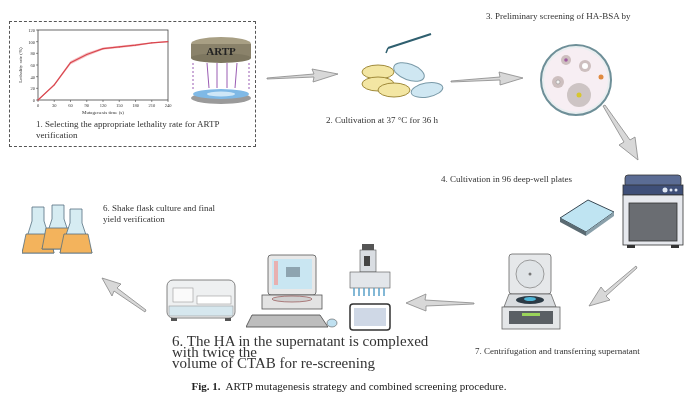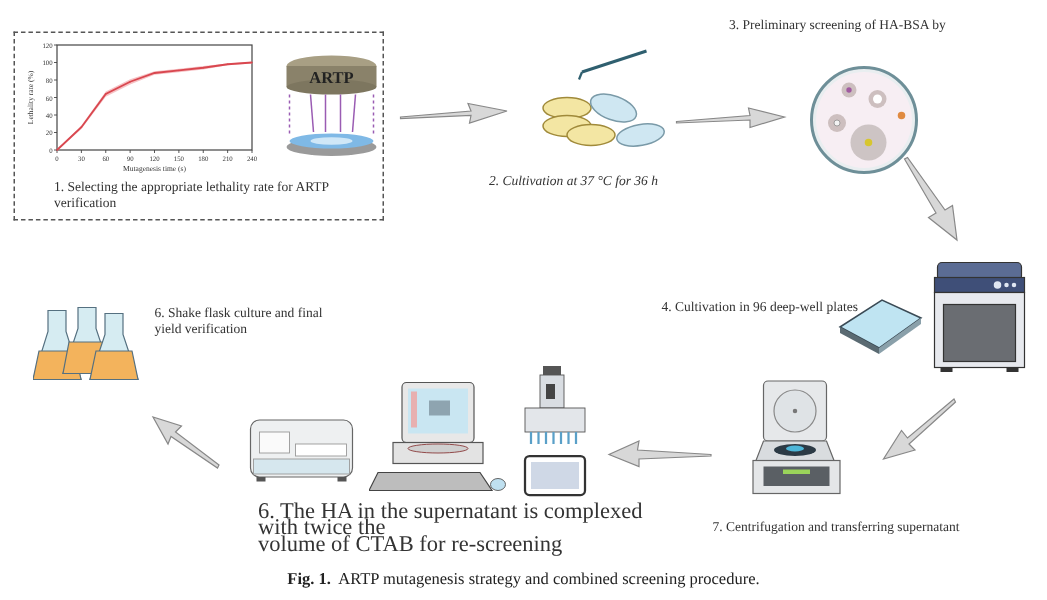--- a/index.html
+++ b/index.html
@@ -107,41 +107,41 @@
   <g stroke="#a08a3a" stroke-width="1">
     <ellipse cx="23" cy="44" rx="16" ry="7" fill="#f3e6a3"></ellipse>
     <ellipse cx="23" cy="56" rx="16" ry="7" fill="#f3e6a3"></ellipse>
     <ellipse cx="39" cy="62" rx="16" ry="7" fill="#f3e6a3"></ellipse>
   </g>
   <g stroke="#7a9aa8" stroke-width="1" fill="#cfe7f2">
     <ellipse cx="54" cy="44" rx="16" ry="8" transform="rotate(20 54 44)"></ellipse>
     <ellipse cx="72" cy="62" rx="16" ry="7" transform="rotate(-10 72 62)"></ellipse>
   </g>
 </svg>
-<div class="abs label" style="left:326px;top:114px;width:130px;font-size:9px;font-style:italic;">2. Cultivation at 37 °C for 36 h</div>
+<div class="abs label" style="left:326px;top:114px;width:130px;font-size:9px;">2. Cultivation at 37 °C for 36 h</div>
 
 <div class="abs label" style="left:486px;top:11px;width:200px;font-size:9px;line-height:11px;">
   <div>3. Preliminary  screening of HA-BSA by</div>
 </div>
 
 <svg class="abs" style="left:538px;top:42px;" width="76" height="76">
   <circle cx="38" cy="38" r="35" fill="#e9eef0" stroke="#6e8f98" stroke-width="2"></circle>
   <circle cx="38" cy="38" r="32" fill="#f7eef3"></circle>
   <circle cx="28" cy="18" r="5" fill="#cdbfbf"></circle>
     <circle cx="28" cy="18" r="1.8" fill="#a05aa0"></circle>
   <circle cx="47" cy="24" r="6" fill="#cdbfbf"></circle>
     <circle cx="47" cy="24" r="3" fill="#fff"></circle>
   <circle cx="20" cy="40" r="6" fill="#cdbfbf"></circle>
     <circle cx="20" cy="40" r="2" fill="#f3f3f3" stroke="#888" stroke-width="0.5"></circle>
   <circle cx="63" cy="35" r="2.5" fill="#e08a40"></circle>
   <circle cx="41" cy="53" r="12" fill="#cdc4c4"></circle>
     <circle cx="41" cy="53" r="2.5" fill="#d7c62e"></circle>
 </svg>
 
-<div class="abs label" style="left:441px;top:173px;width:160px;font-size:9px;margin-top:25px;">4. Cultivation in 96 deep-well plates</div>
+<div class="abs label" style="left:441px;top:173px;width:160px;font-size:9px;">4. Cultivation in 96 deep-well plates</div>
 
 <svg class="abs" style="left:558px;top:196px;" width="58" height="40">
   <polygon points="2,22 30,4 56,16 28,36" fill="#bfe4f2" stroke="#3a4a55" stroke-width="1"></polygon>
   <polygon points="2,22 28,36 28,40 2,26" fill="#5a6a72"></polygon>
   <polygon points="28,36 56,16 56,20 28,40" fill="#8aa0aa"></polygon>
 </svg>
 <svg class="abs" style="left:621px;top:173px;" width="64" height="78">
   <rect x="4" y="2" width="56" height="12" rx="3" fill="#5b6c94" stroke="#333" stroke-width="0.8"></rect>
   <rect x="2" y="12" width="60" height="10" fill="#3f4f78" stroke="#333" stroke-width="0.8"></rect>
   <circle cx="44" cy="17" r="2.5" fill="#dfe6f2"></circle>

